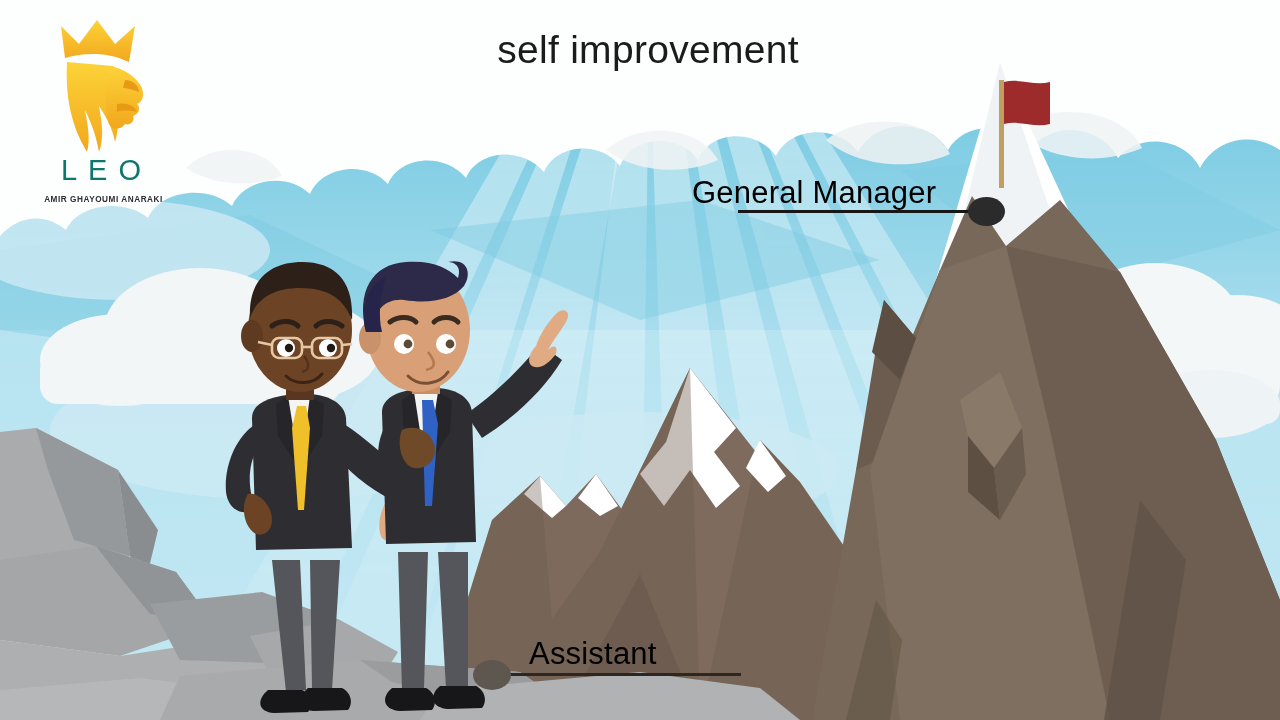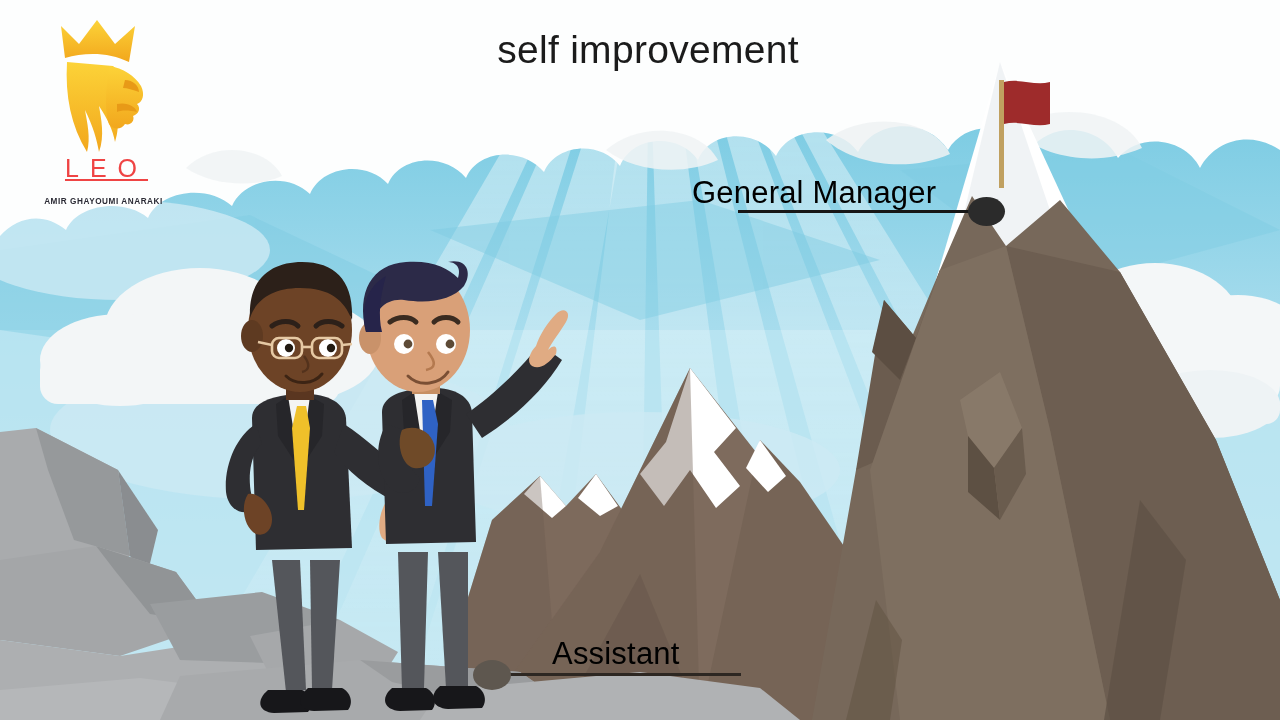--- a/index.html
+++ b/index.html
@@ -14,41 +14,41 @@
   
   #title{
     left:0;top:30px;width:1280px;text-align:center;
     font-size:39px;font-weight:400;color:#1b1b1b;
     letter-spacing:.3px;line-height:1;
   }
 
   
   #logo-block{left:14px;top:18px;width:160px;text-align:center;}
   #logo-word{
-    font-size:25px;letter-spacing:11px;color:#ef4444;
-    font-weight:400;margin-top:-4px;padding-left:9px;text-decoration:underline;
+    font-size:29px;letter-spacing:11px;color:#0f766e;
+    font-weight:400;margin-top:-4px;padding-left:9px;
   }
   #logo-sub{
     font-size:8.2px;letter-spacing:.55px;color:#2b2b35;
-    font-weight:700;margin-top:14px;padding-left:3px;
+    font-weight:700;margin-top:8px;padding-left:3px;
   }
 
   
   .callout-text{
     font-size:31px;color:#000000;font-weight:400;white-space:nowrap;
     line-height:1;letter-spacing:.2px;
   }
   .callout-rule{height:2.5px;background:#171717;}
   .callout-dot{border-radius:50%;}
 
   #gm-text{left:684px;top:177px;}
   #gm-rule{left:738px;top:210px;width:248px;}
   #gm-dot{left:968px;top:197px;width:29px;height:29px;background:#2b2b2b;}
 
-  #as-text{left:544px;top:638px;}
+  #as-text{left:521px;top:638px;}
   #as-rule{left:488px;top:673px;width:245px;background:#2d2722;}
   #as-dot{left:473px;top:660px;width:30px;height:30px;background:#5e574f;}
 </style>
 </head>
 <body>
 
 <div id="stage">
 
   <svg class="layer" viewBox="0 0 1280 720" preserveAspectRatio="none">
     <defs>

